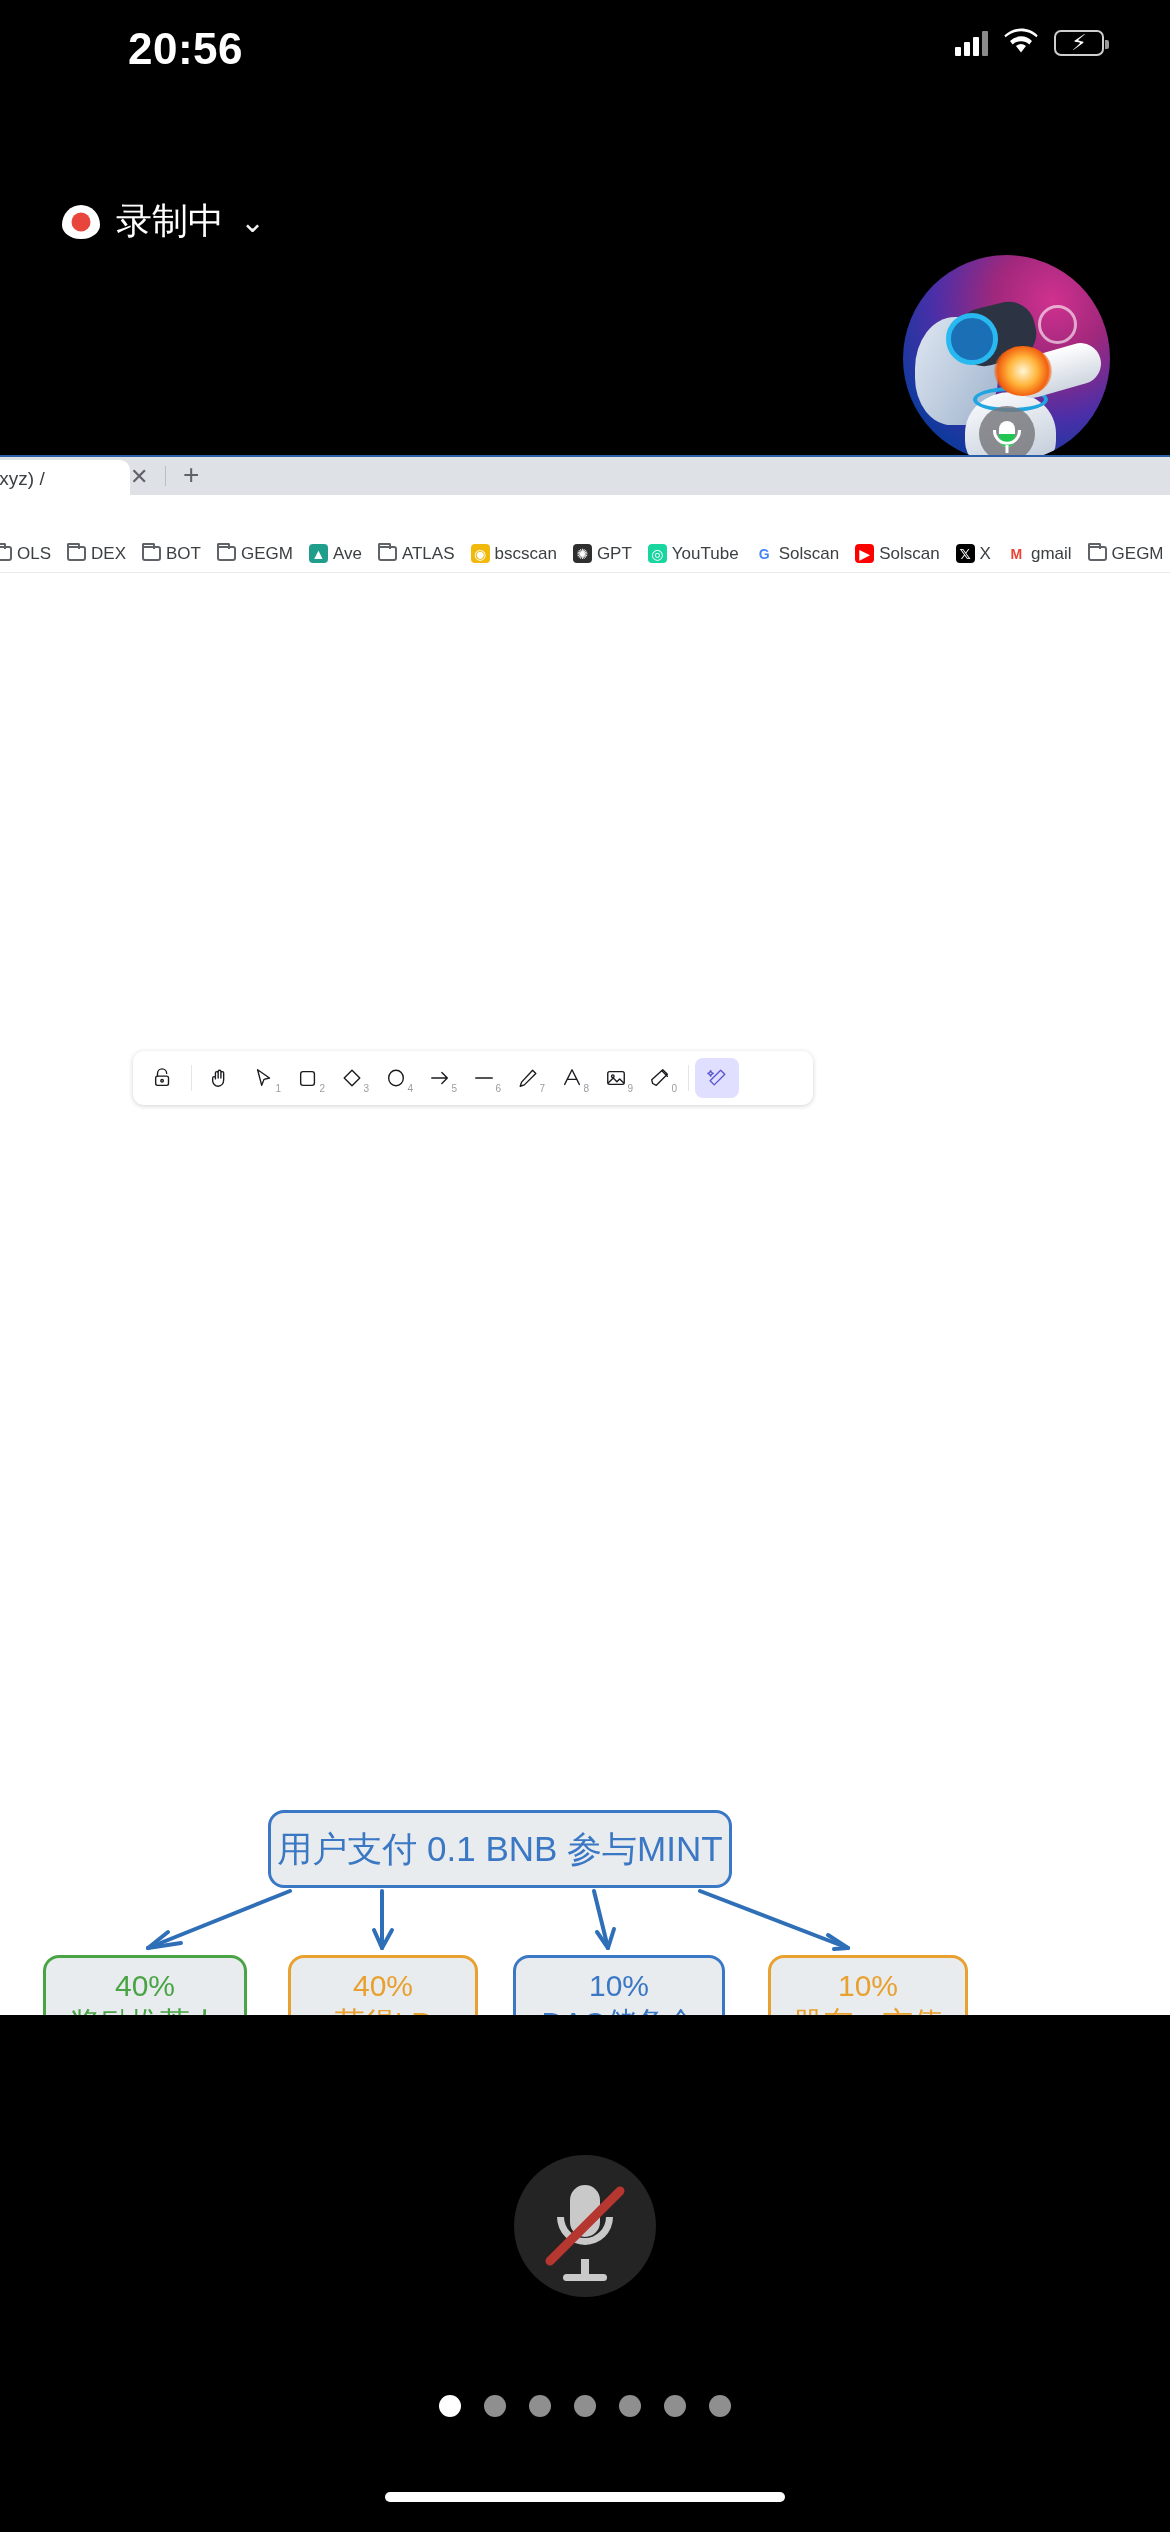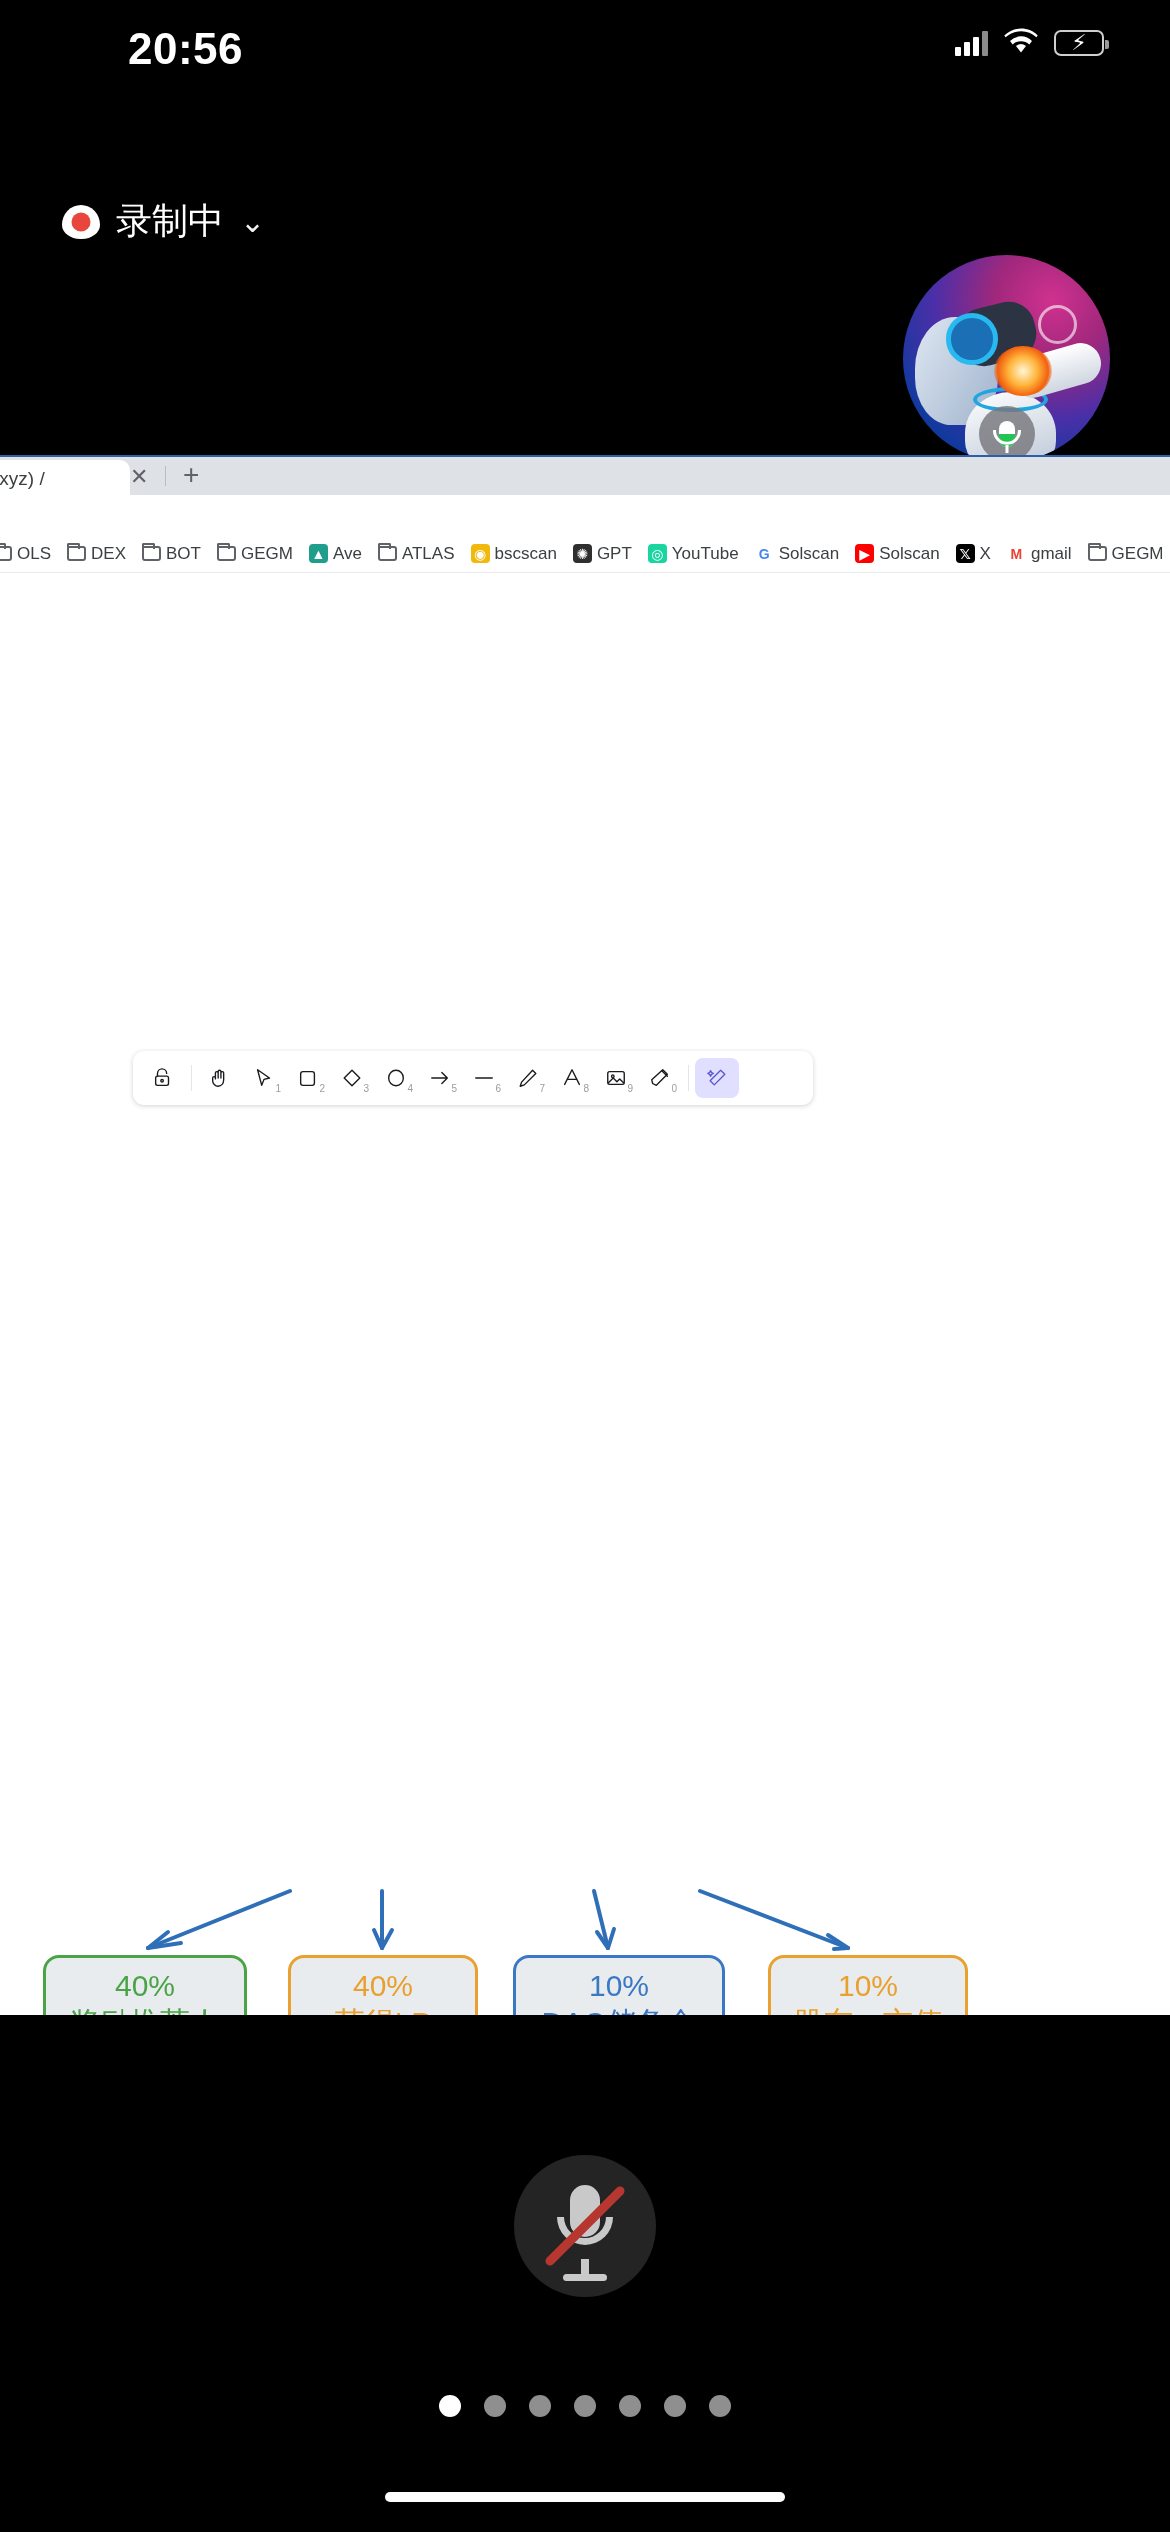--- a/index.html
+++ b/index.html
@@ -391,20 +391,23 @@
 
             <path d="M845,1072 L845,1134"></path>
               <path d="M845,1134 L836,1114"></path>
               <path d="M845,1134 L854,1114"></path>
           </g>
 
           <path d="M178,1129 C196,1116 214,1120 224,1140 C232,1156 236,1170 237,1186" stroke="#e8332b" stroke-width="5" fill="none" stroke-linecap="round"></path>
         </svg>
       </div>
 
+      <div class="node blue" id="n-root">
+        <span>用户支付 0.1 BNB 参与MINT</span>
+      </div>
 
       <div class="node green" id="n-r1">
         <span>40%</span>
         <span>奖励推荐人</span>
       </div>
       <div class="node orange" id="n-r2">
         <span>40%</span>
         <span>获得LP</span>
       </div>
       <div class="node blue" id="n-r3">

